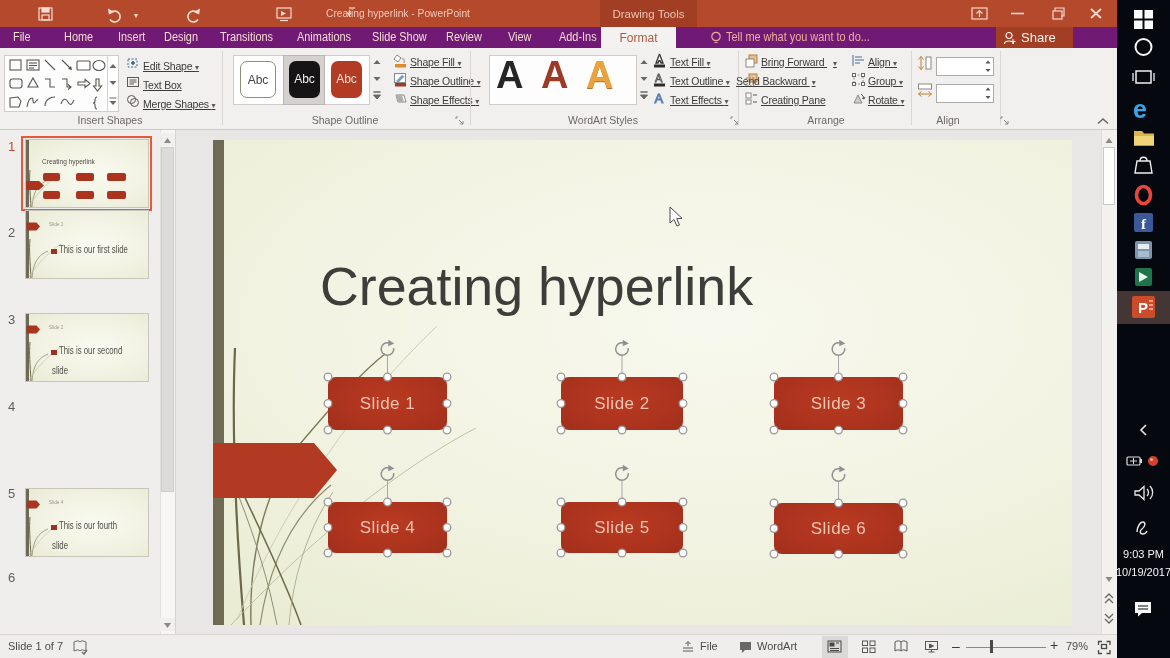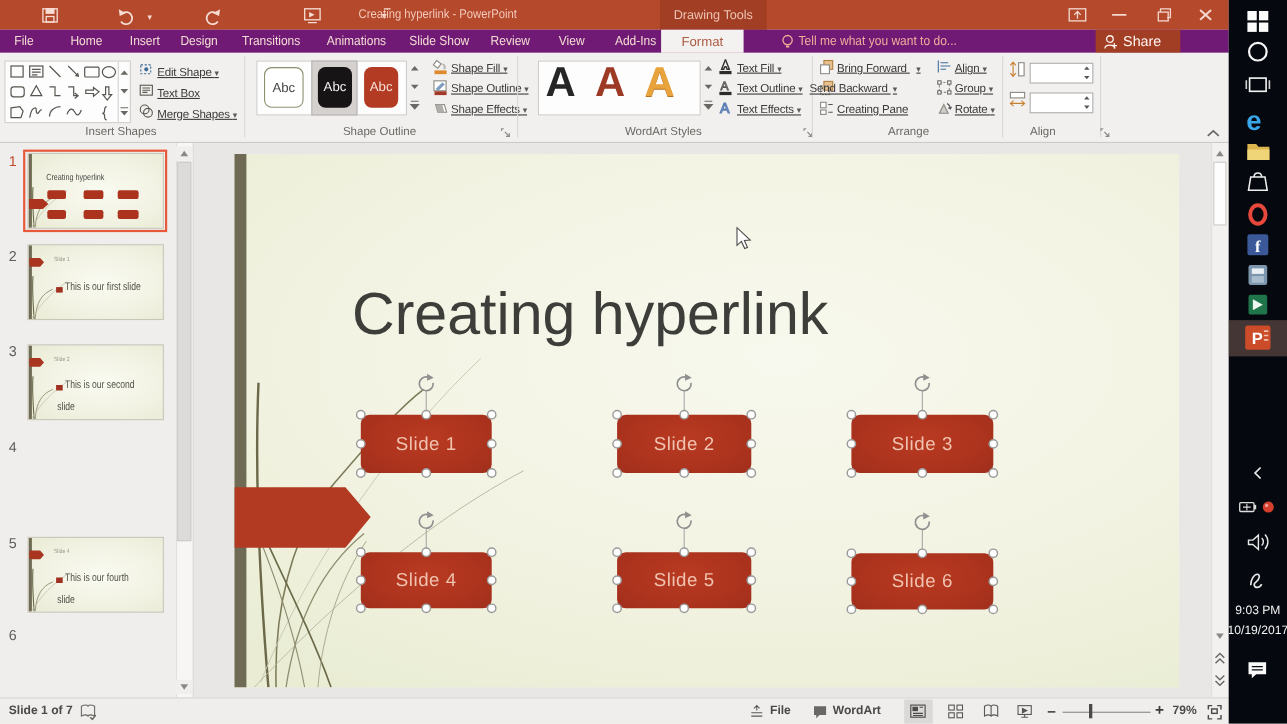--- a/index.html
+++ b/index.html
@@ -17,21 +17,21 @@
   .dd { color:#5c5a58; font-size:8px; }
   
   #panel { left:0; top:130px; width:176px; height:504px; background:#f0eeed; border-right:1px solid #d5d2d0; }
   .thumb { position:absolute; left:25px; width:124px; height:69px; overflow:hidden; background:radial-gradient(ellipse 75% 70% at 55% 50%, #fafbf1 0%, #f1f2e2 60%, #e9ebd5 100%); border:1px solid #c8c6b8; }
   .tnum { position:absolute; left:8px; font-size:13px; color:#5f5d5b; }
   
   #slide { left:213px; top:140px; width:859px; height:485px; overflow:hidden; background:radial-gradient(ellipse 85% 75% at 58% 38%, #f8f9ee 0%, #f2f3e2 55%, #eaedd4 100%); }
   .sbar { position:absolute; left:0; top:0; width:11px; height:485px; background:#6e6a54; }
   .rbox { position:absolute; border-radius:8px; background:radial-gradient(ellipse at 50% 42%, #b93a21 0%, #ae341e 55%, #a02f1c 100%); color:#f0c3b0; text-align:center; font-size:17px; letter-spacing:0.5px; }
   
-  #status { left:0; top:634px; width:1117px; height:24px; background:#f0eeec; border-top:1px solid #d8d5d2; font-size:11px; color:#4c4a48;font-weight:bold; }
+  #status { left:0; top:634px; width:1117px; height:24px; background:#f0eeec; border-top:1px solid #d8d5d2; font-size:11px; color:#4c4a48; }
   
   #taskbar { left:1117px; top:0; width:53px; height:658px; background:#05080e; }
 </style>
 </head>
 <body>
 <div id="stage">
   <div class="abs" id="titlebar">
     <svg class="abs" style="left:0;top:0" width="1117" height="27">
 
       <g stroke="#f6ddd4" fill="none" stroke-width="1.2">
@@ -328,21 +328,21 @@
       <div class="abs" style="left:50px;top:33px;width:18px;height:8px;border-radius:2px;background:#ac341f"></div>
       <div class="abs" style="left:81px;top:33px;width:19px;height:8px;border-radius:2px;background:#ac341f"></div>
       <div class="abs" style="left:17px;top:51px;width:17px;height:8px;border-radius:2px;background:#ac341f"></div>
       <div class="abs" style="left:50px;top:51px;width:18px;height:8px;border-radius:2px;background:#ac341f"></div>
       <div class="abs" style="left:81px;top:51px;width:19px;height:8px;border-radius:2px;background:#ac341f"></div>
       <svg class="abs" style="left:0;top:41px" width="19" height="9">
           <path d="M 0 0 L 13 0 18 4.5 13 9 0 9 Z" fill="#ac341f"></path>
         </svg>
     </div>
 
-    <div class="thumb" style="top:92px">
+    <div class="thumb" style="top:80px">
       <div class="abs" style="left:0;top:0;width:2.5px;height:67px;background:#6e6a54"></div>
       <svg class="abs" style="left:0;top:0" width="124" height="67">
           <path d="M 5 67 C 4 50 3 40 4 28" stroke="#6b6949" stroke-width="1" fill="none"></path>
           <path d="M 6 67 C 7 52 12 44 22 40" stroke="#8e8d70" stroke-width="0.8" fill="none"></path>
           <path d="M 3 66 C 12 52 22 42 35 33" stroke="#c2c2ac" stroke-width="0.7" fill="none"></path>
         </svg>
       <svg class="abs" style="left:0;top:11px" width="15" height="9">
           <path d="M 1 0.5 L 10.5 0.5 14 4.5 10.5 8.5 1 8.5 Q 0 4.5 1 0.5 Z" fill="#a8351f"></path>
         </svg>
       <span class="abs" style="left:23px;top:10px;font-size:5.5px;color:#9b968b;transform:scaleX(0.85);transform-origin:0 0;white-space:nowrap">Slide 1</span>

